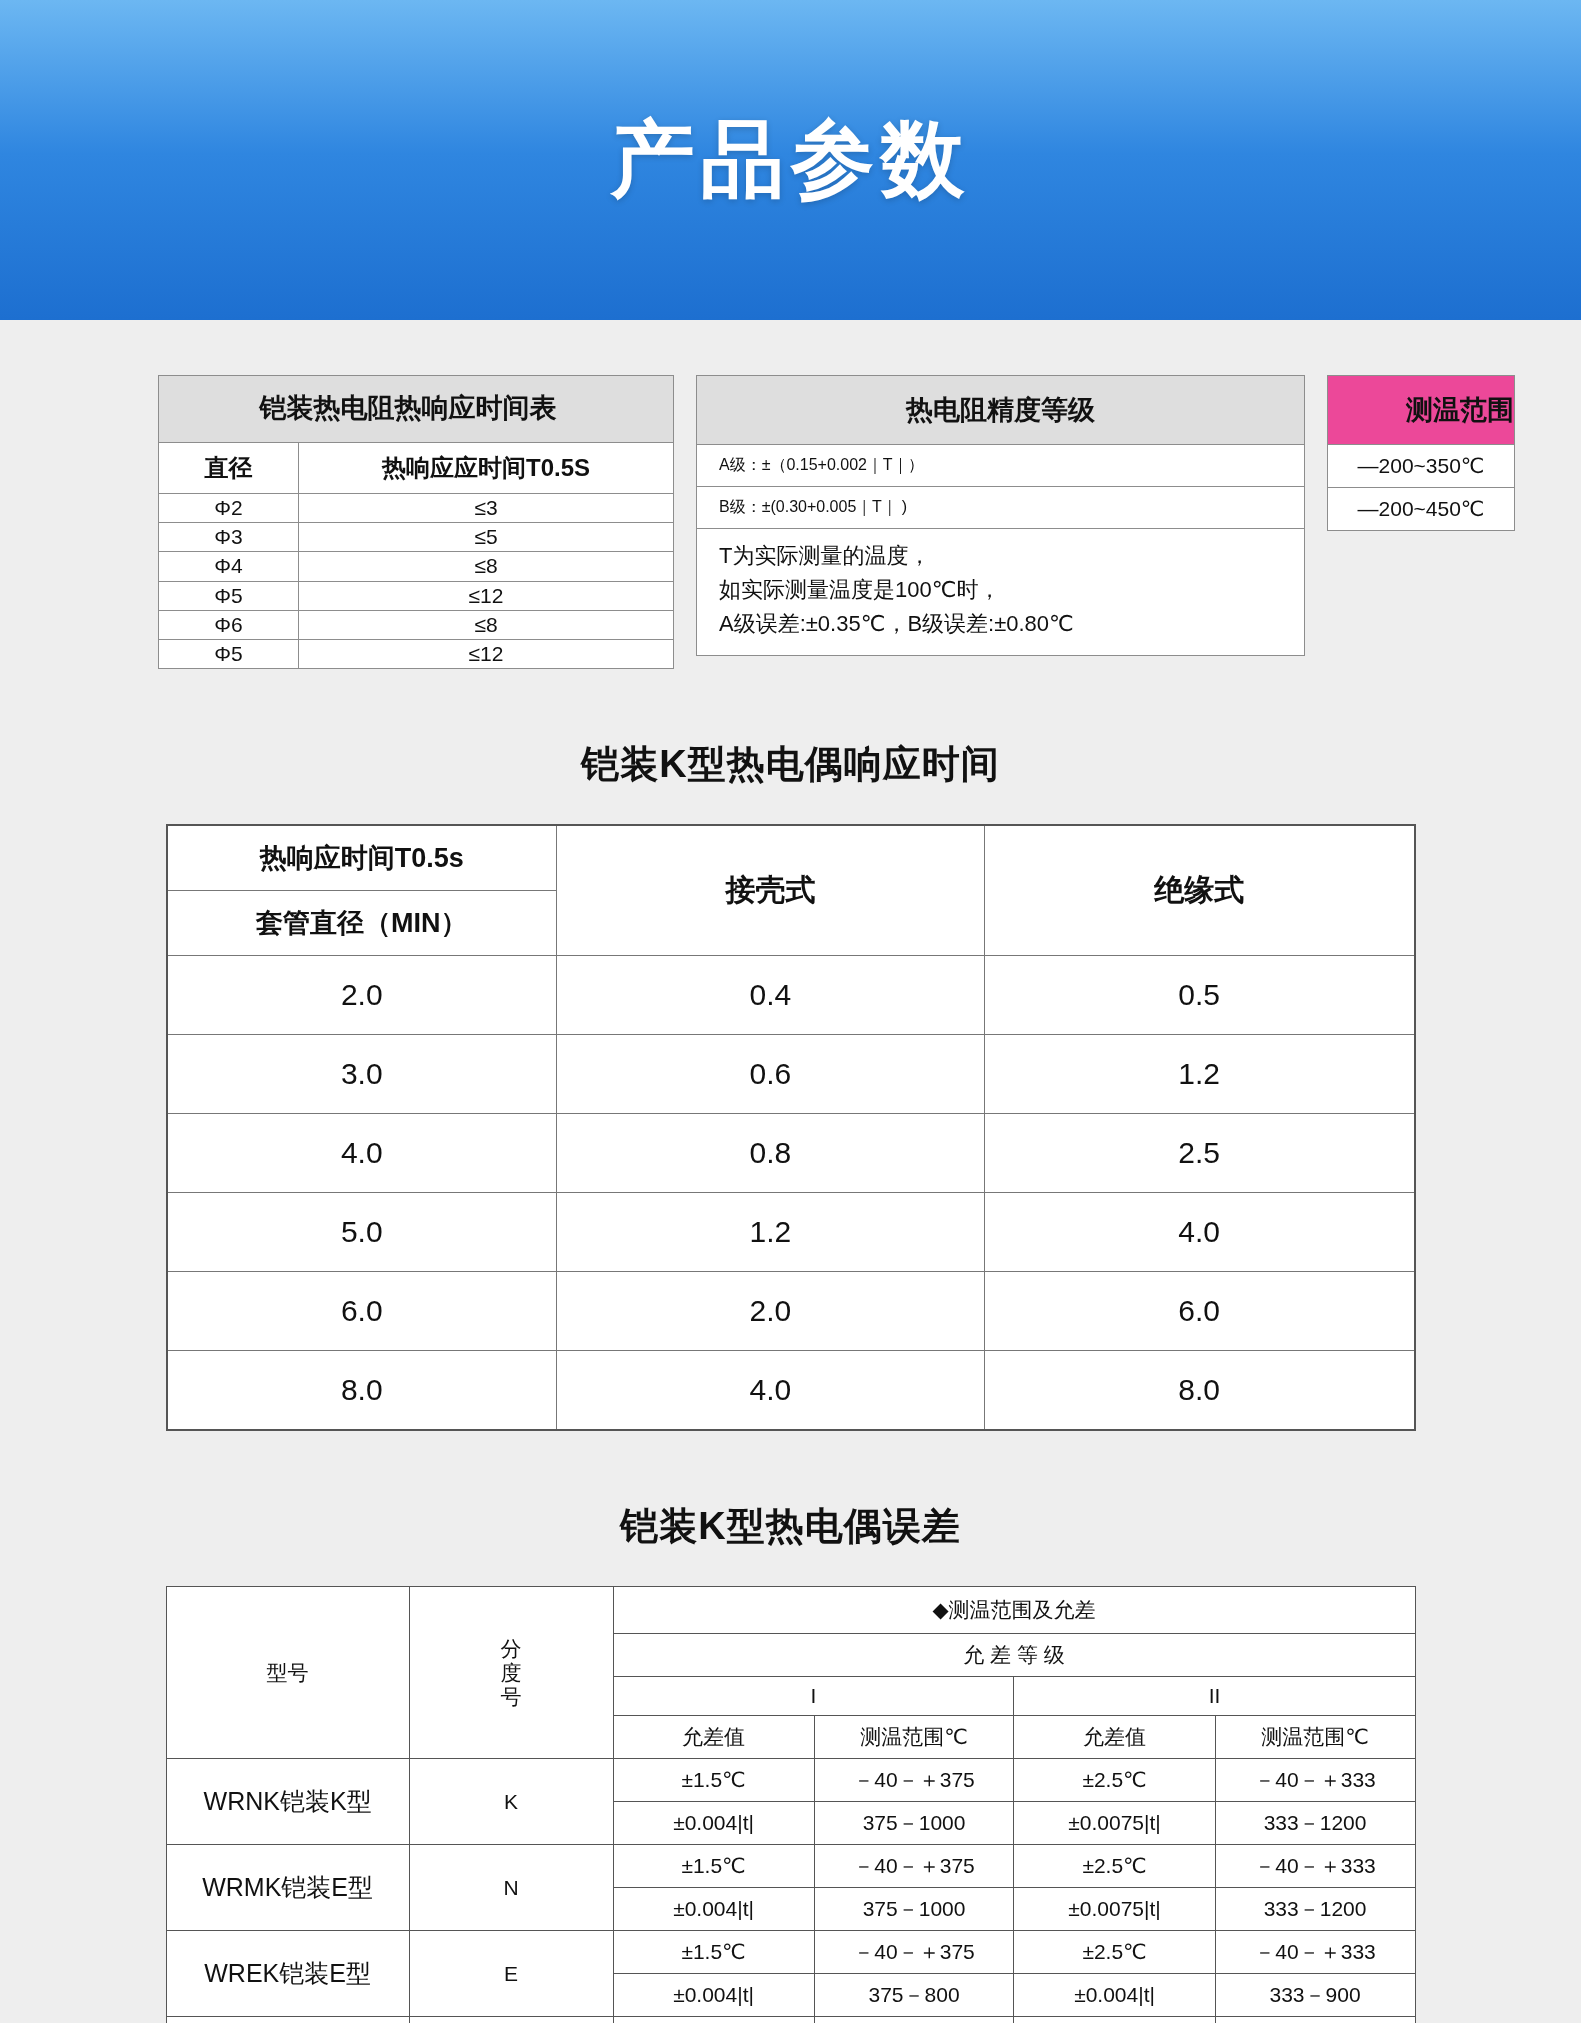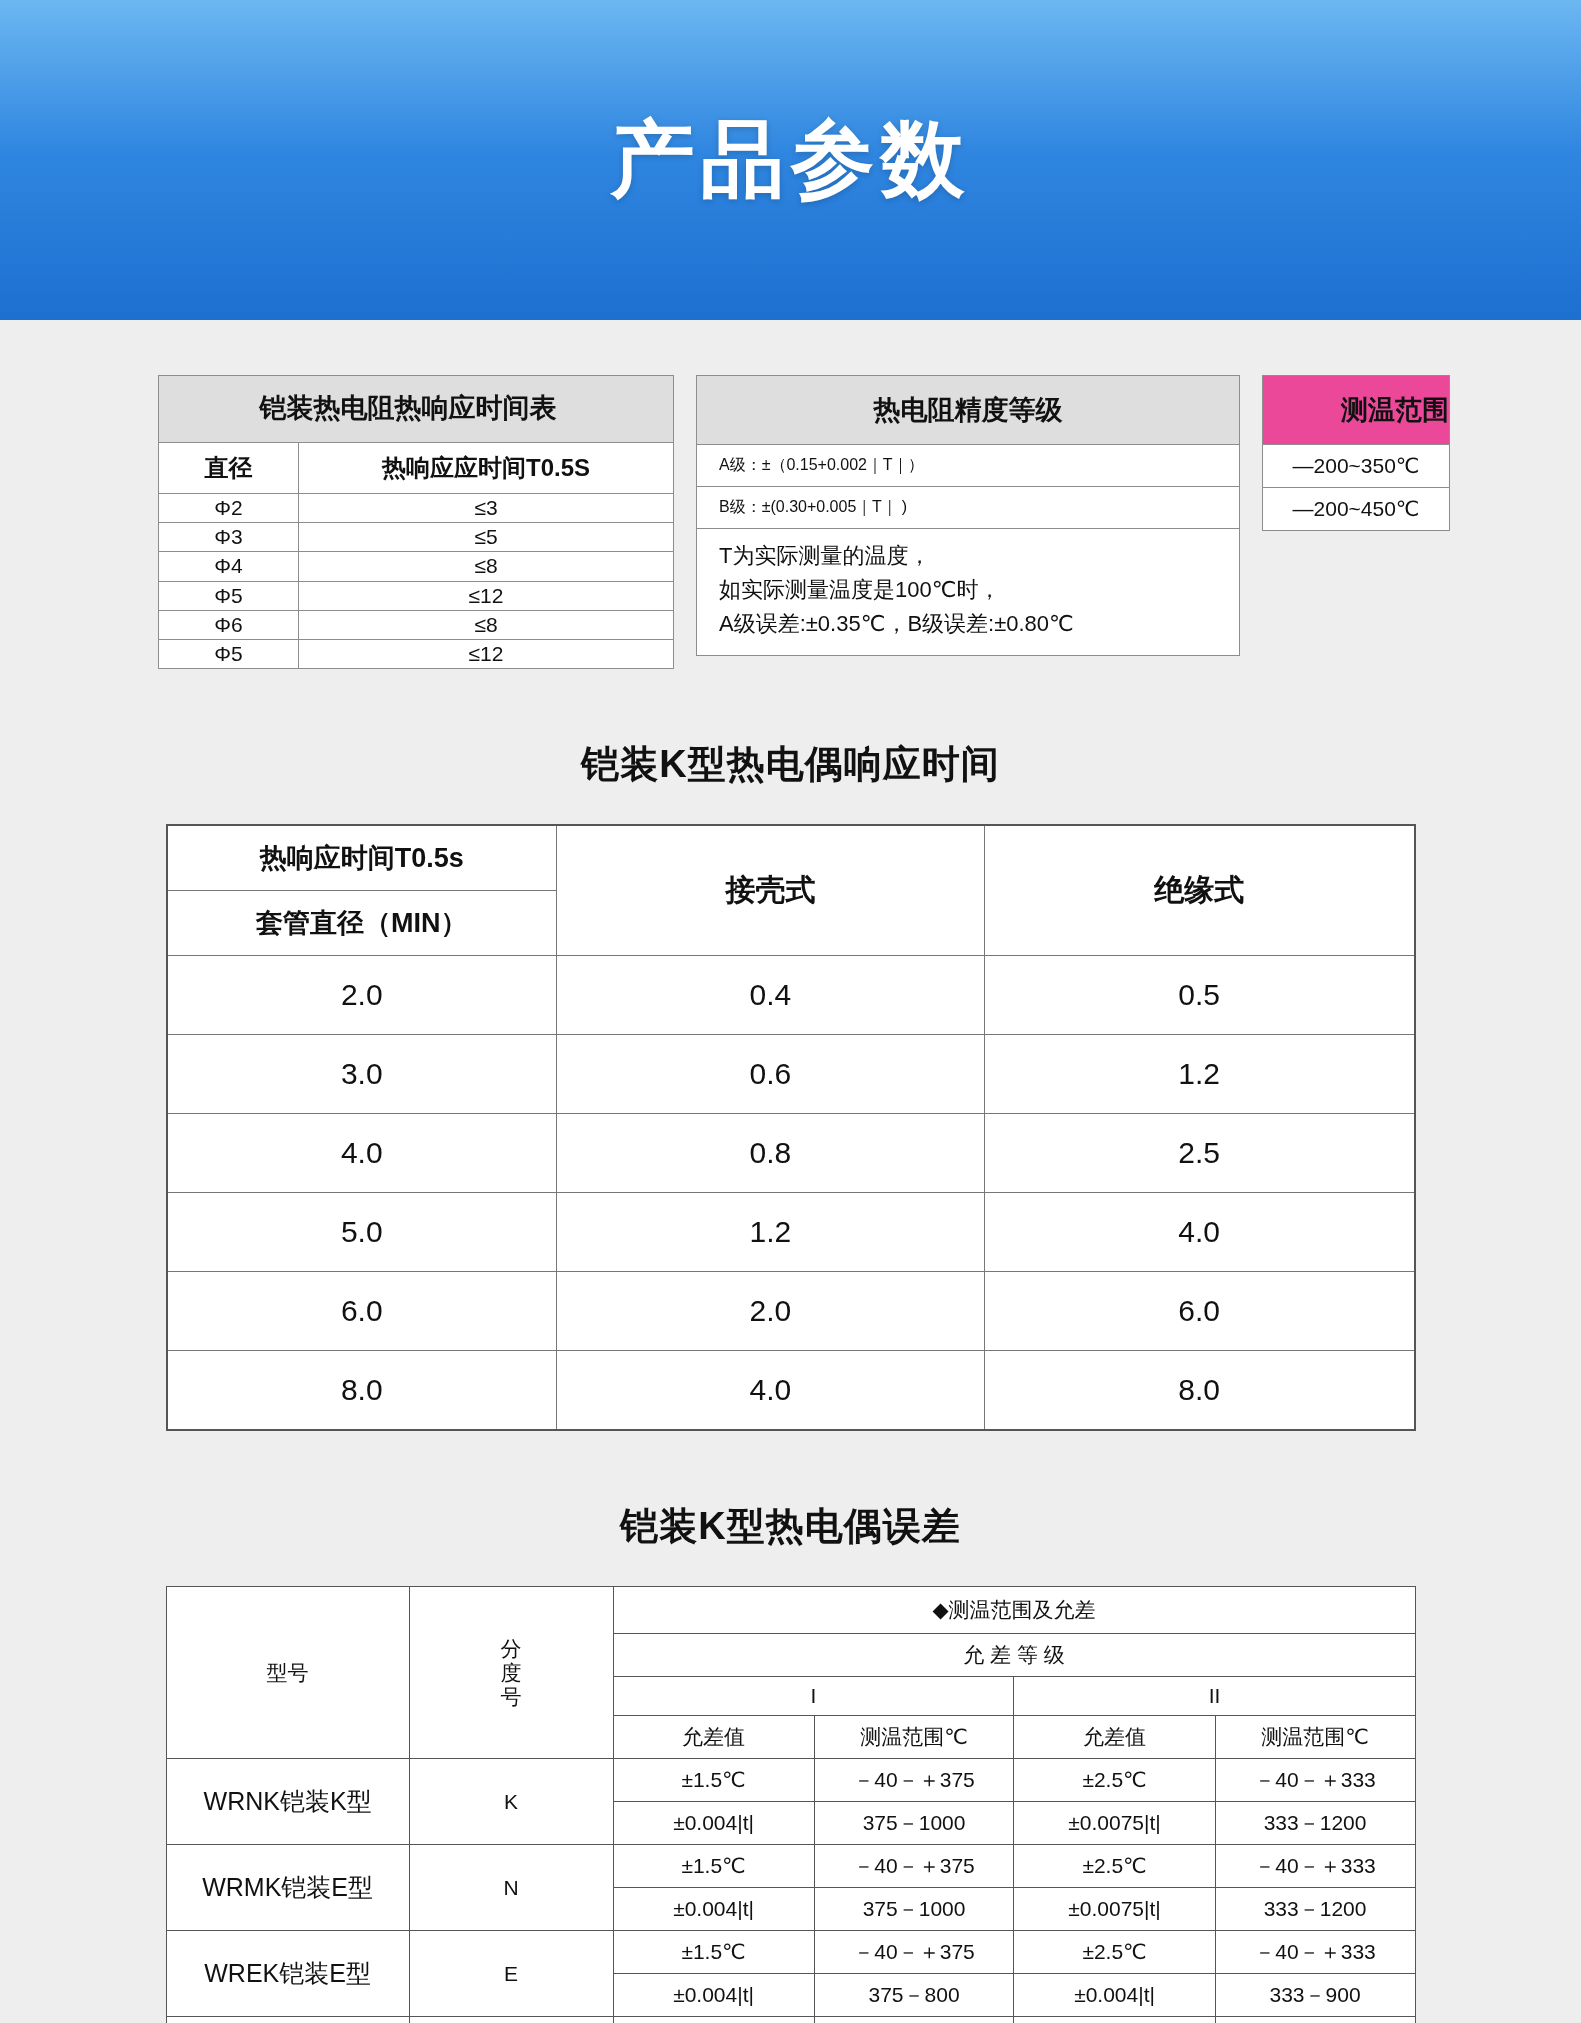--- a/index.html
+++ b/index.html
@@ -69,21 +69,21 @@
     font-size: 21px;
     text-align: center;
     padding: 1px 0;
     border: 1px solid #8d8d8d;
     line-height: 1.25;
   }
   .tbl1 col.c1 { width: 140px; }
 
   
   .tbl2 {
-    width: 544px;
+    width: 609px;
     background: #fff;
     border: 1px solid #8d8d8d;
   }
   .tbl2 .cap-cell {
     background: #dedede;
     font-size: 27px;
     font-weight: bold;
     text-align: center;
     padding: 16px 0;
     border-bottom: 1px solid #8d8d8d;

